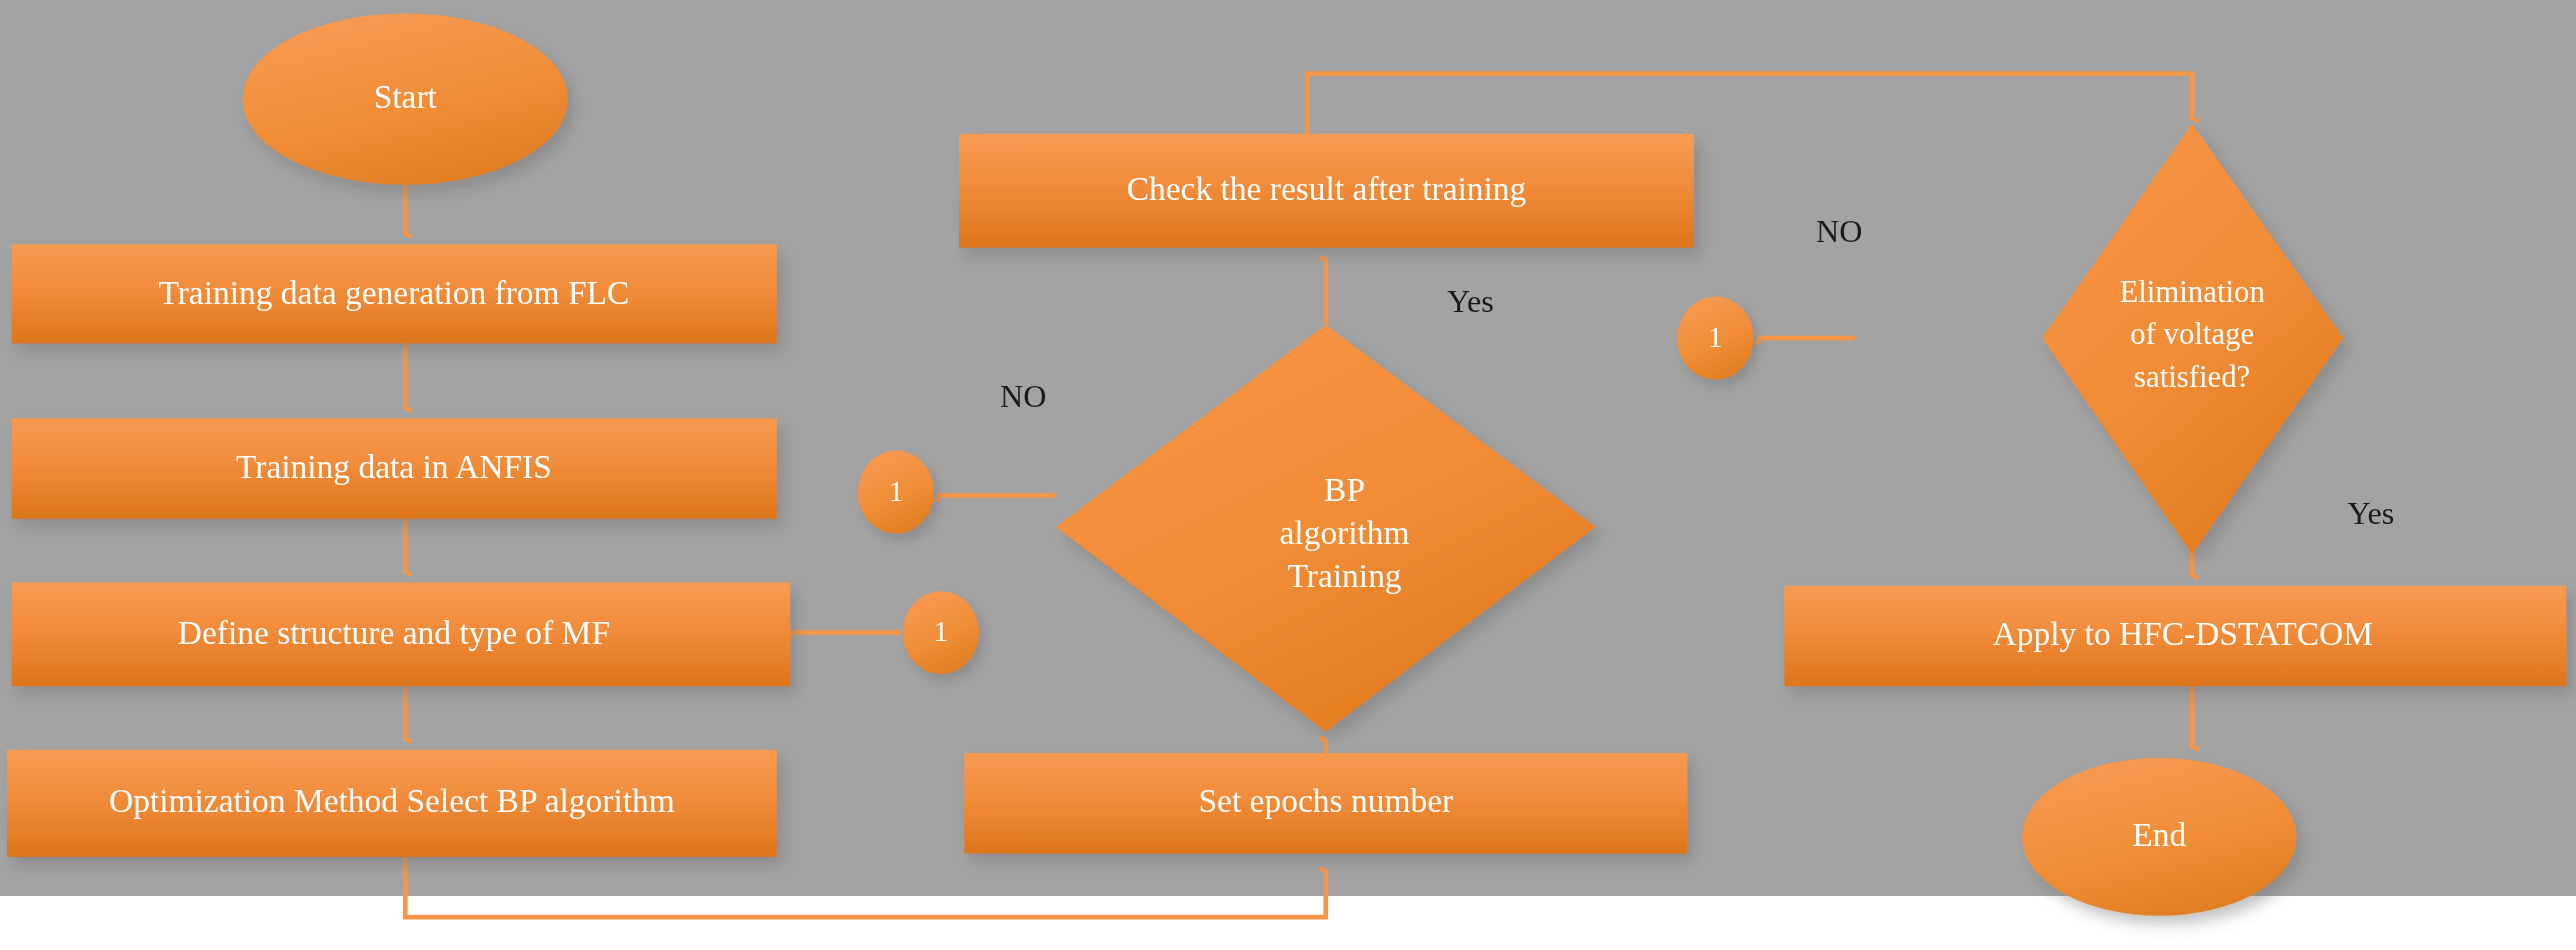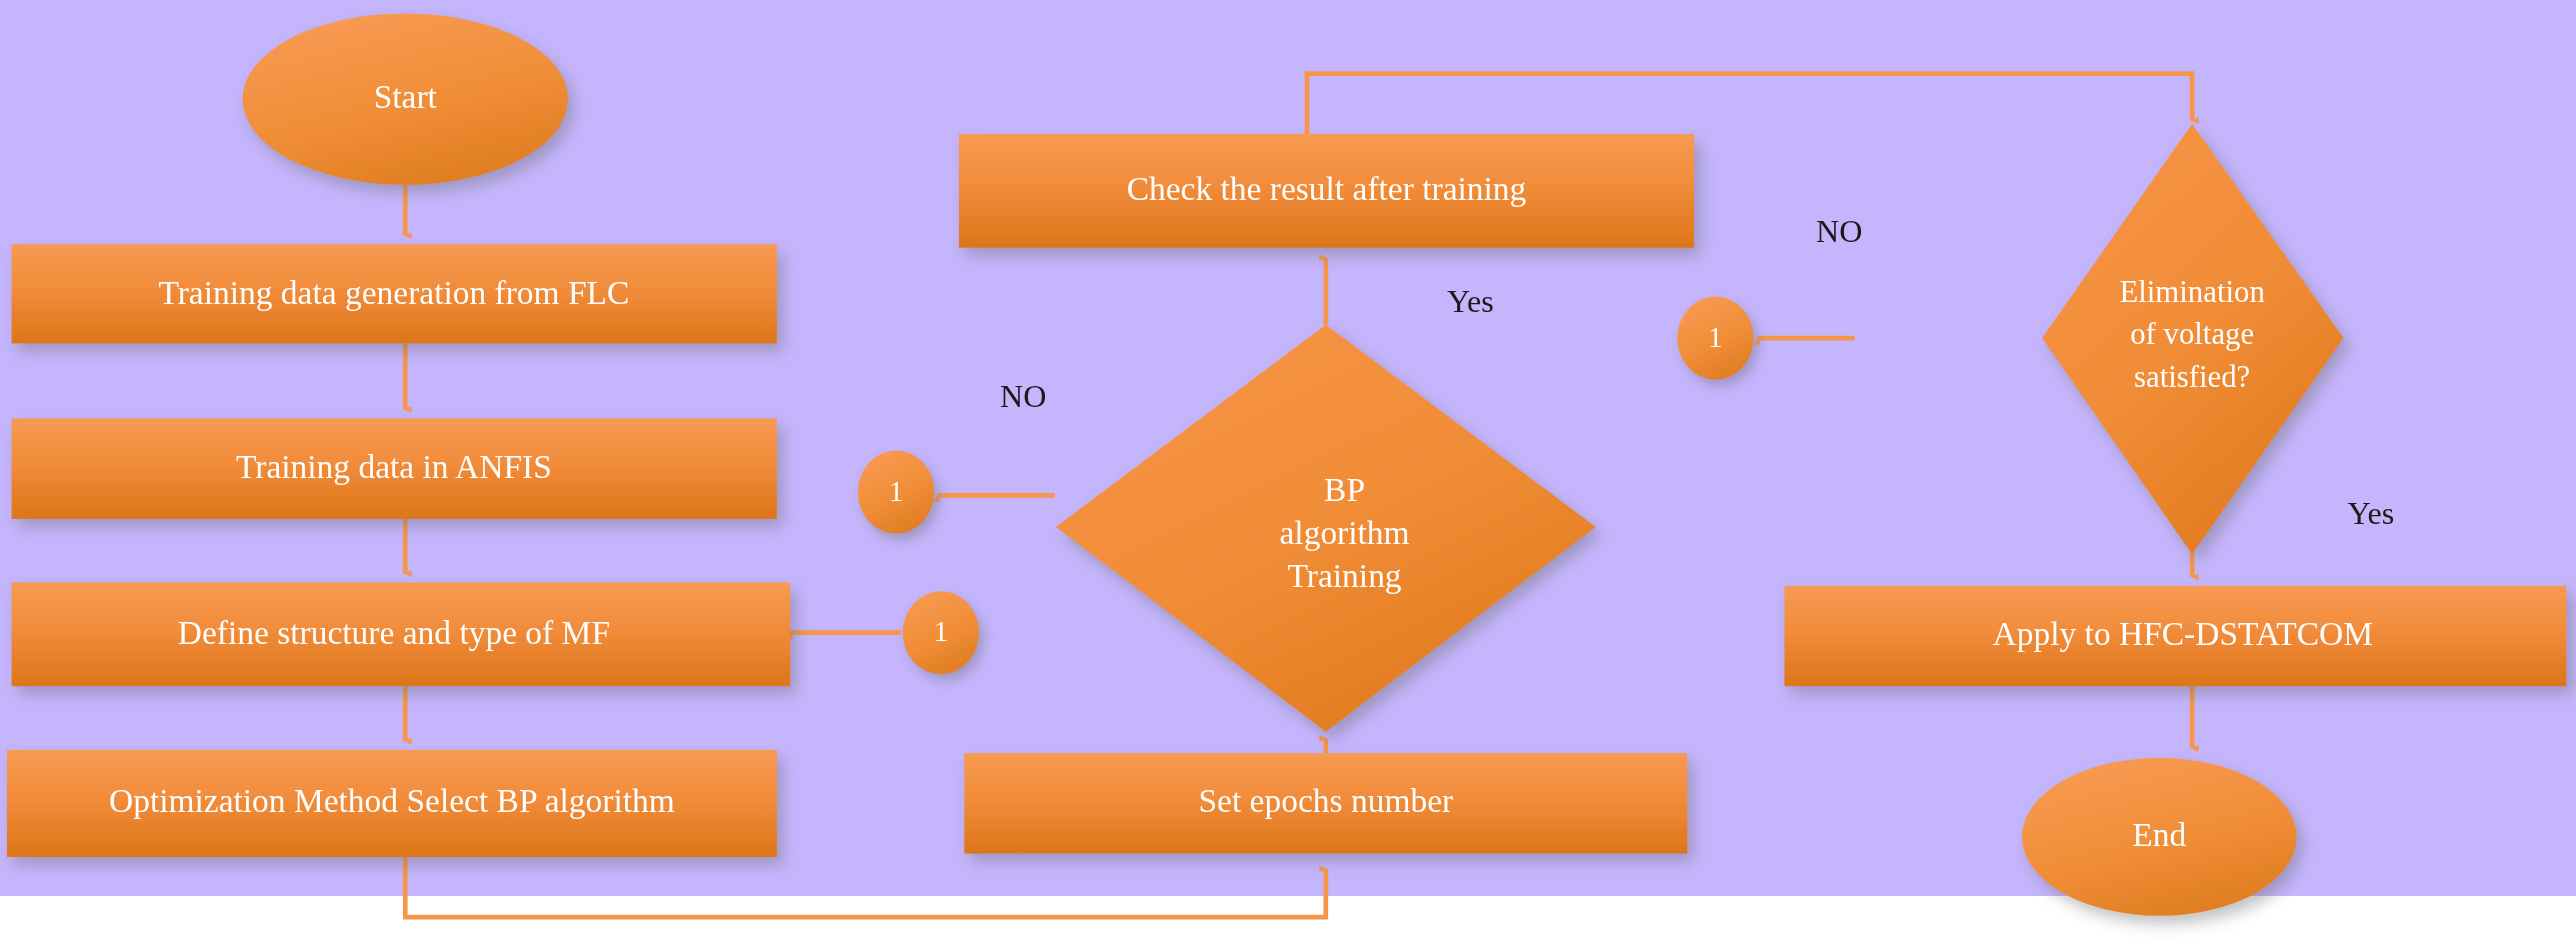--- a/index.html
+++ b/index.html
@@ -1,18 +1,18 @@
 <!DOCTYPE html>
 <html style="font-size:10.7px"><head>
 <meta charset="utf-8">
 <style>
   html,body{margin:0;padding:0;background:#ffffff;}
   body{width:2576px;height:950px;overflow:hidden;
        font-family:"Liberation Serif","DejaVu Serif",serif;}
-  #stage{position:relative;width:2576px;height:896px;background:#c4b5fd;}
+  #stage{position:relative;width:2576px;height:896px;background:#a3a3a3;}
   svg{position:absolute;left:0;top:0;width:2576px;height:950px;}
   .shape-label{fill:#ffffff;font-family:"Liberation Serif","DejaVu Serif",serif;
                text-anchor:middle;dominant-baseline:middle;}
   .edge-label{fill:#1a1a1a;font-family:"Liberation Serif","DejaVu Serif",serif;
               text-anchor:middle;dominant-baseline:middle;}
 </style>
 </head>
 <body>
 
 <div id="stage">

